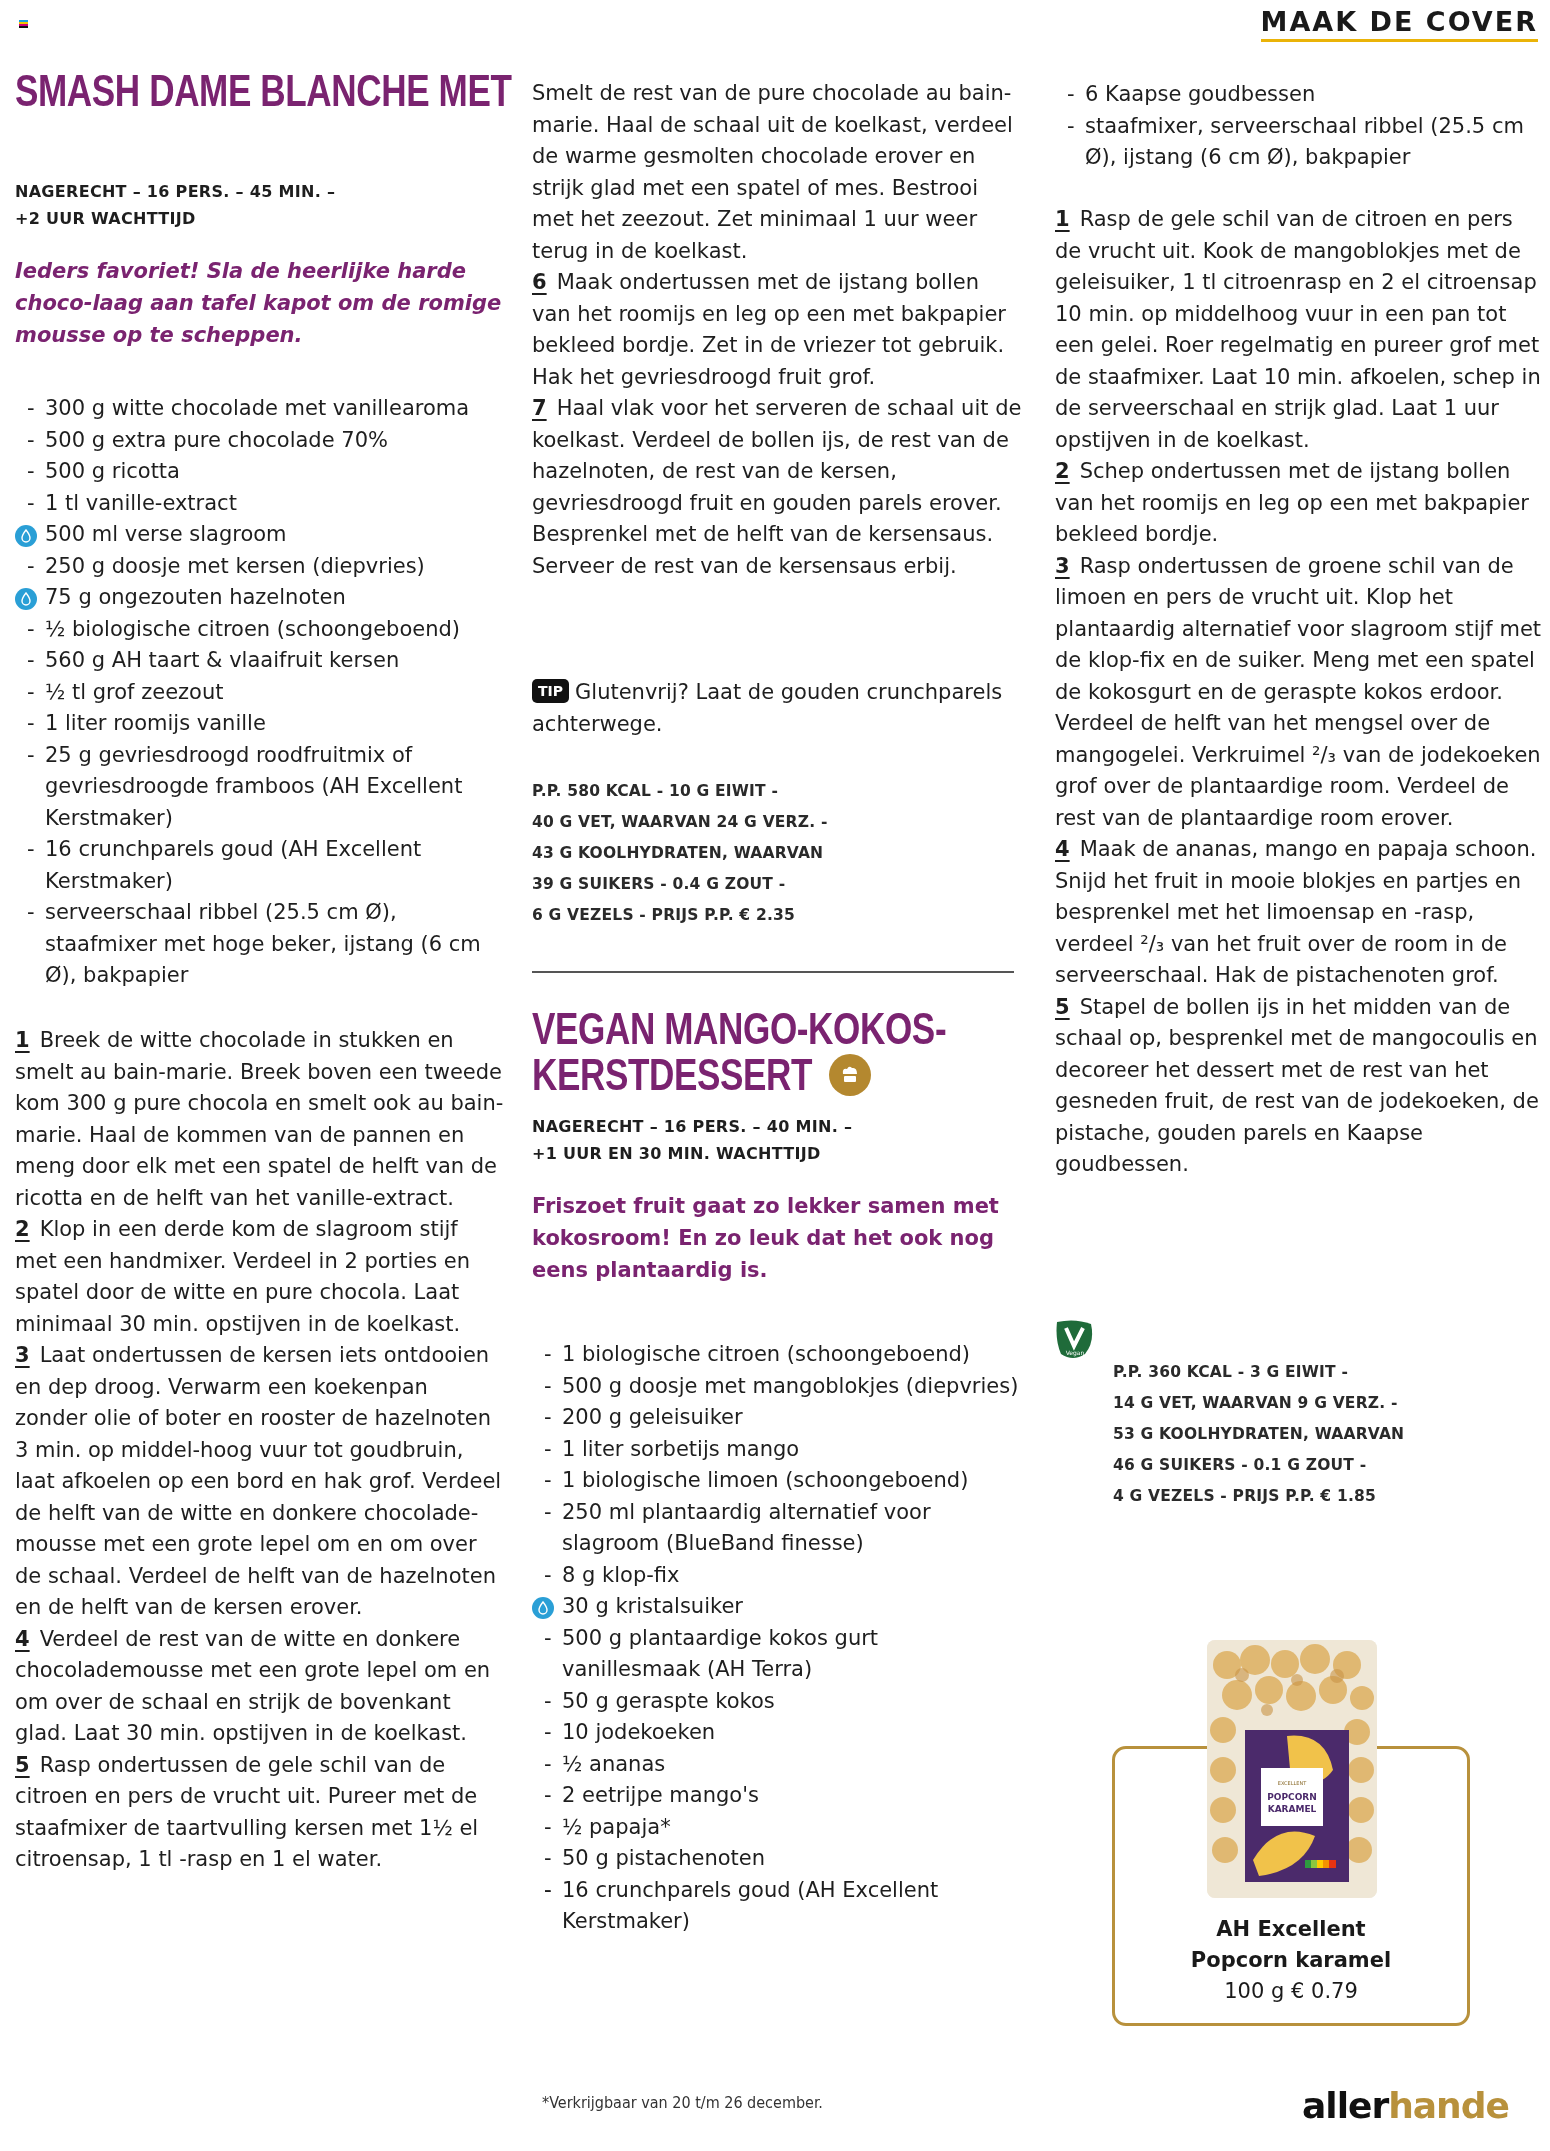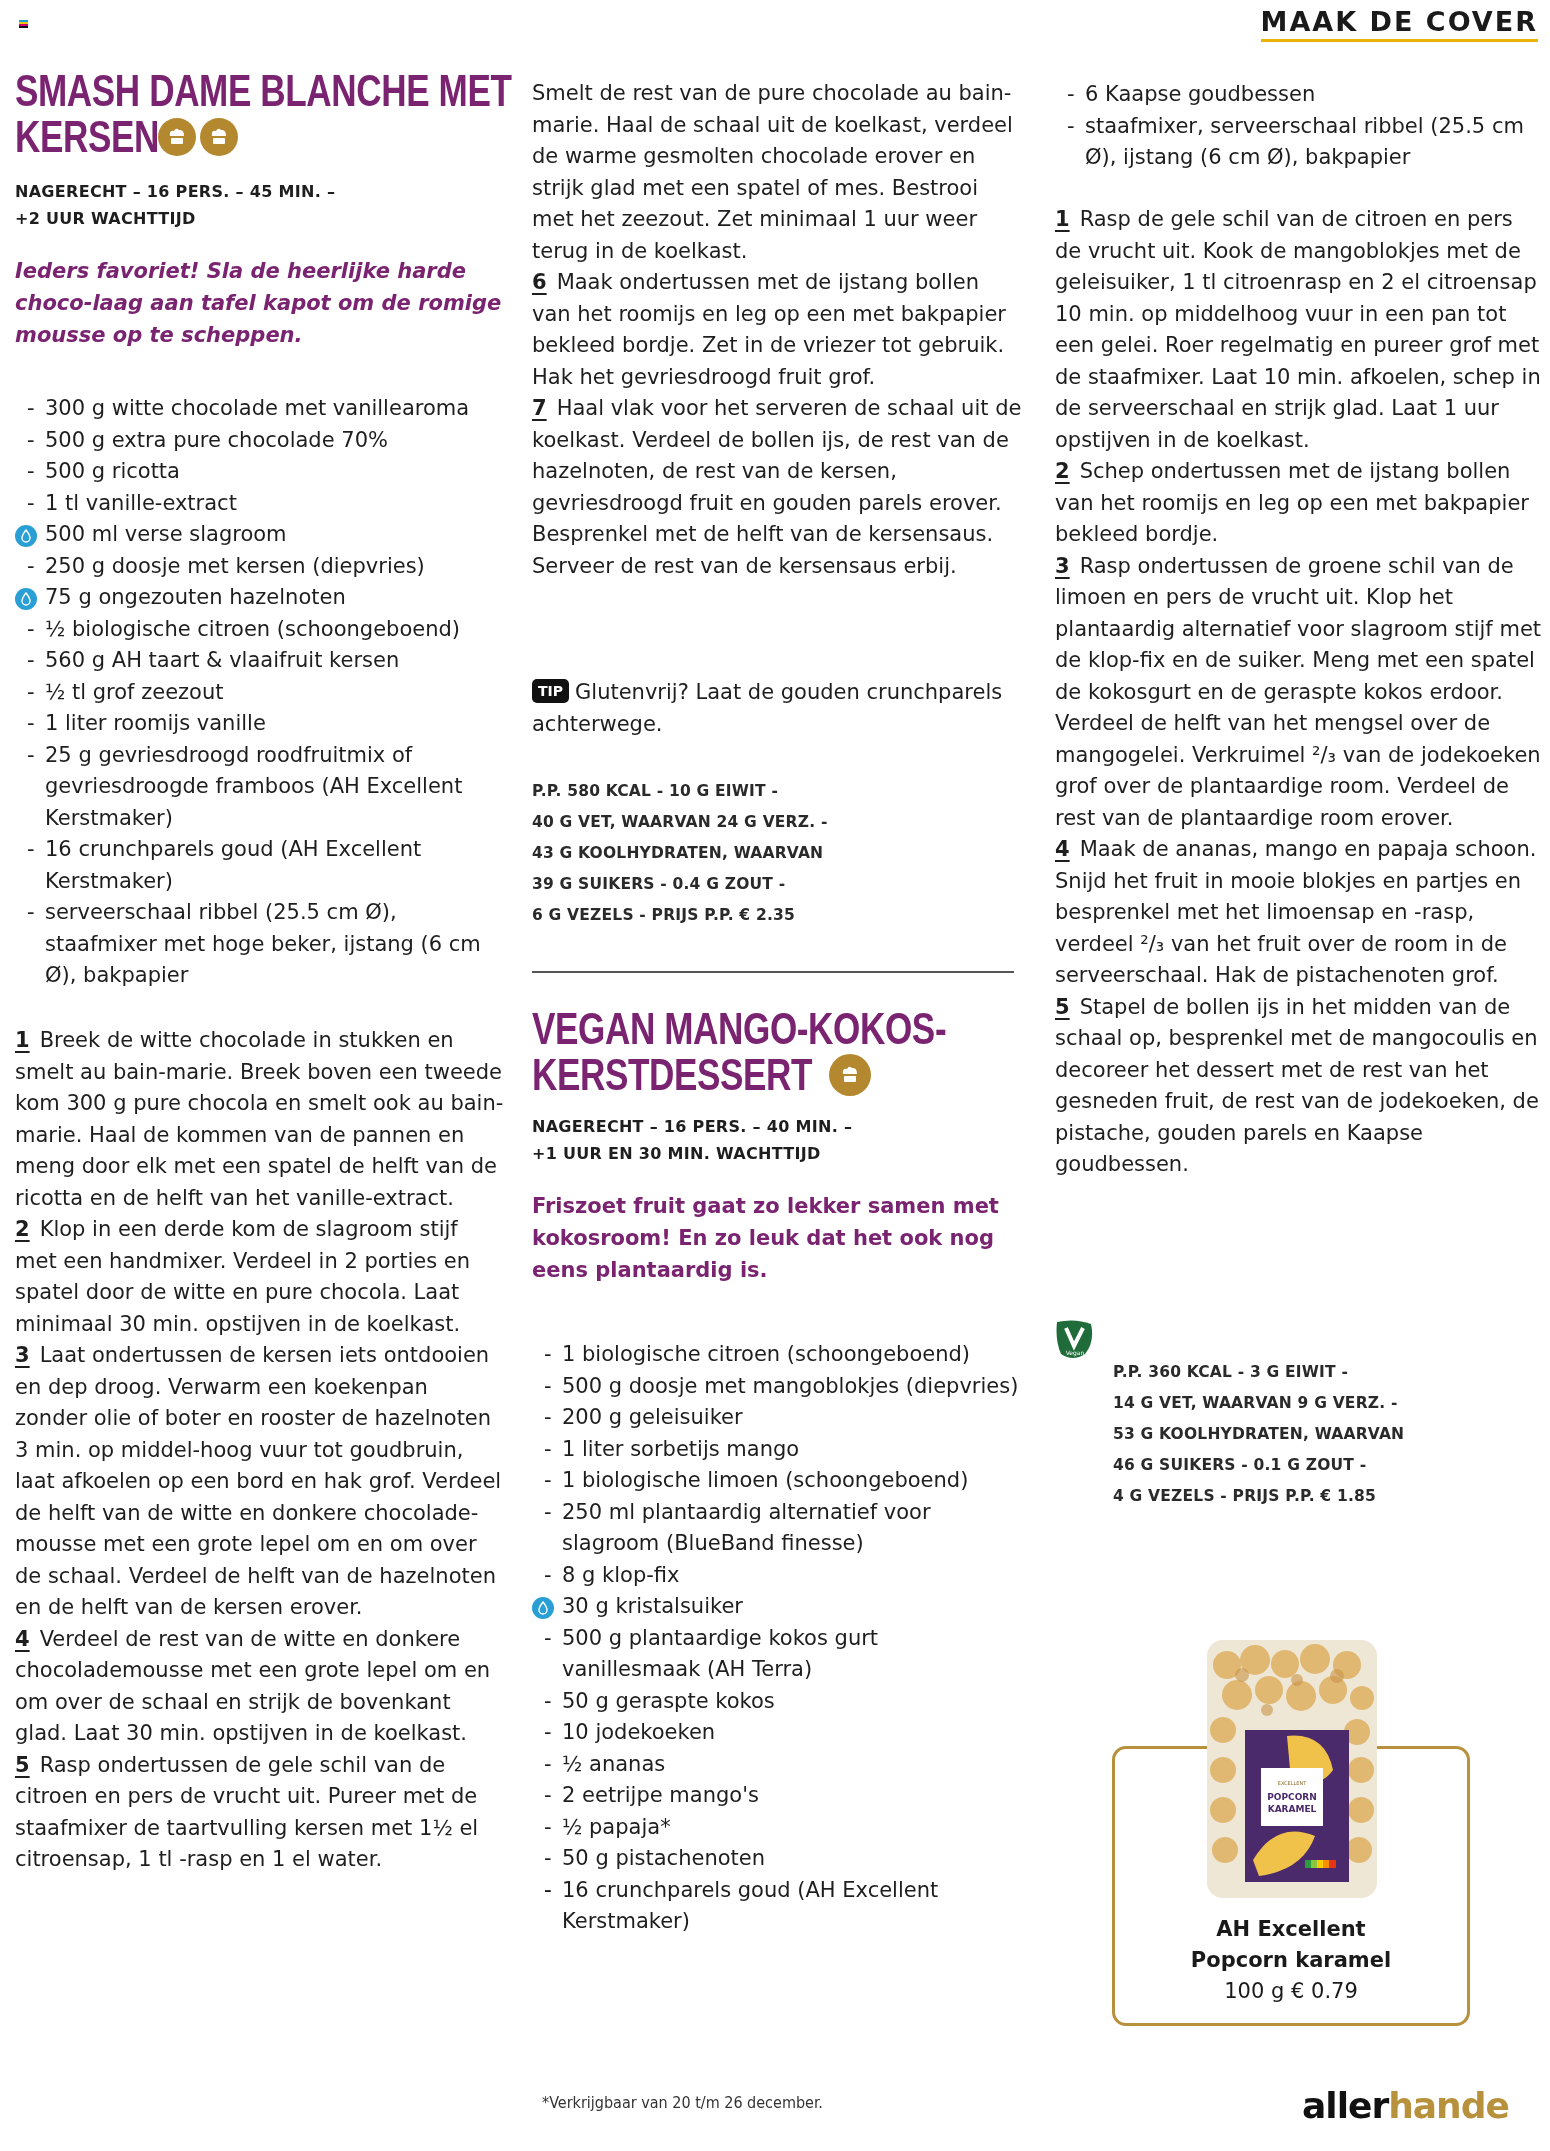--- a/index.html
+++ b/index.html
@@ -71,21 +71,21 @@
   .vegan-badge {
     position: absolute; width: 40px; height: 42px;
   }
 
   .product-box {
     position: absolute; left: 1112px; top: 1746px; width: 358px; height: 280px;
     border: 3px solid #b8913c; border-radius: 14px; background: #fff;
   }
   .product-img {
     position: absolute; left: 1207px; top: 1640px; width: 170px; height: 258px;
-    background: #f4efe6; border-radius: 16px; overflow: hidden;
+    background: #f4efe6; border-radius: 8px; overflow: hidden;
   }
   .product-name {
     position: absolute; left: 1112px; top: 1914px; width: 358px; text-align: center;
     font-size: 21px; line-height: 31px; color: #1a1a1a;
   }
   .product-name .bold { font-weight: bold; }
 
   .footnote {
     position: absolute; left: 542px; top: 2093px; font-size: 16px; color: #333;
     font-family: "DejaVu Sans Condensed", "DejaVu Sans", sans-serif;
@@ -105,37 +105,20 @@
     <span style="background:#f0c800"></span>
     <span style="background:#d0007a"></span>
     <span style="background:#111"></span>
 </div>
 
 <div class="section-label">MAAK DE COVER</div>
 
 <div class="col col-left">
   <div style="position:absolute; top:68px; left:0;">
     <div class="recipe-title">SMASH DAME BLANCHE MET</div>
-    <div style="display:flex; align-items:center; height:46px;">
-      <div class="recipe-title" style="display:inline-block;">KERSEN</div>
-      <div class="chef-icons" style="margin-left:-42px; transform:none;">
-        <span class="chef-icon">
-          <svg viewBox="0 0 24 24">
-              <path d="M5 11 Q4 5 9 6 Q11 2 14 5 Q19 4 19 11 Z" fill="#fff"></path>
-              <rect x="6" y="13" width="12" height="6" rx="1" fill="#fff"></rect>
-            </svg>
-        </span>
-        <span class="chef-icon">
-          <svg viewBox="0 0 24 24">
-              <path d="M5 11 Q4 5 9 6 Q11 2 14 5 Q19 4 19 11 Z" fill="#fff"></path>
-              <rect x="6" y="13" width="12" height="6" rx="1" fill="#fff"></rect>
-            </svg>
-        </span>
-      </div>
-    </div>
   </div>
 
   <div class="meta" style="position:absolute; top:178px; left:0;">
     <div>NAGERECHT – 16 PERS. – 45 MIN. –</div>
     <div>+2 UUR WACHTTIJD</div>
   </div>
 
   <div class="intro" style="position:absolute; top:255px; left:0; width:490px;font-style:italic;">Ieders favoriet! Sla de heerlijke harde choco-laag aan tafel kapot om de romige mousse op te scheppen.</div>
 
   <ul class="ingredients" id="r1-ingredients" style="position:absolute; top:393px; left:0; width:490px;">

